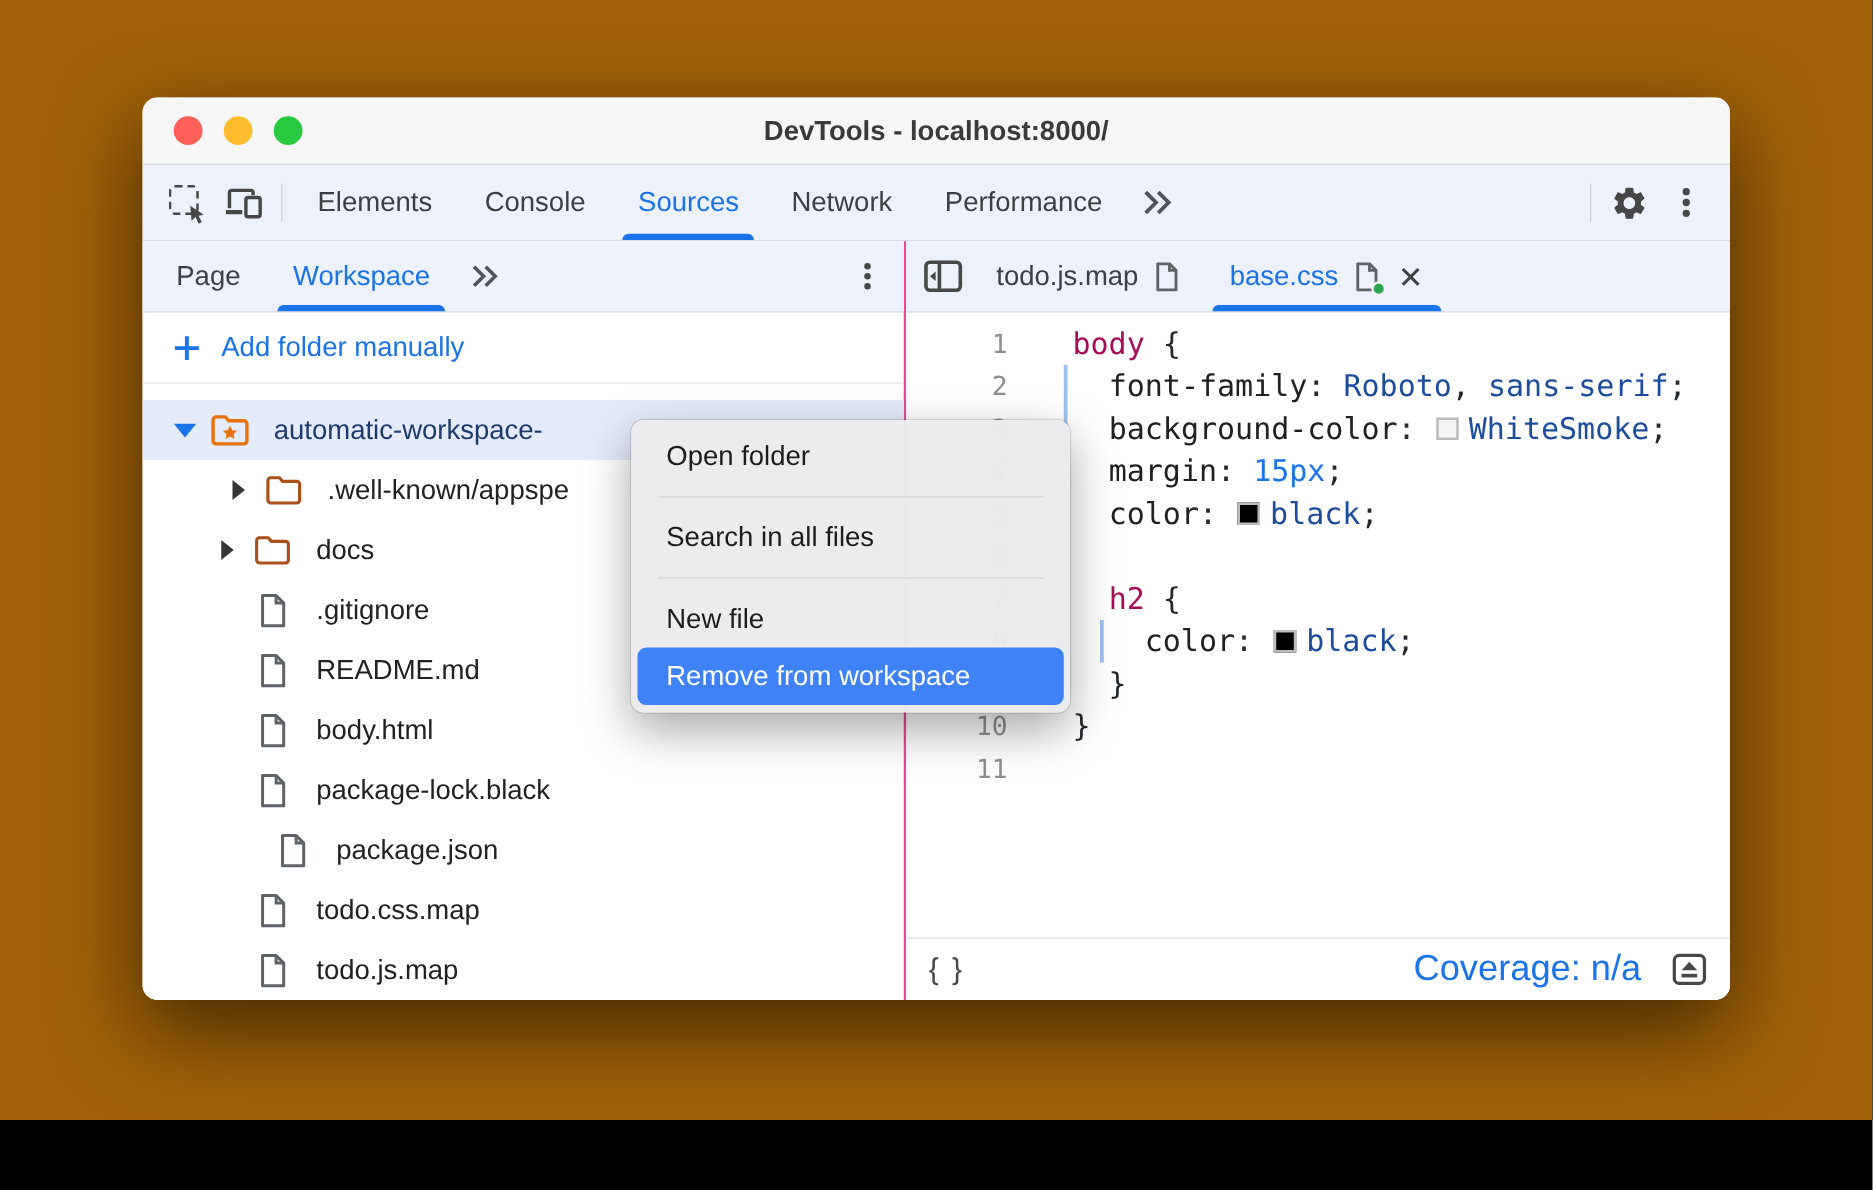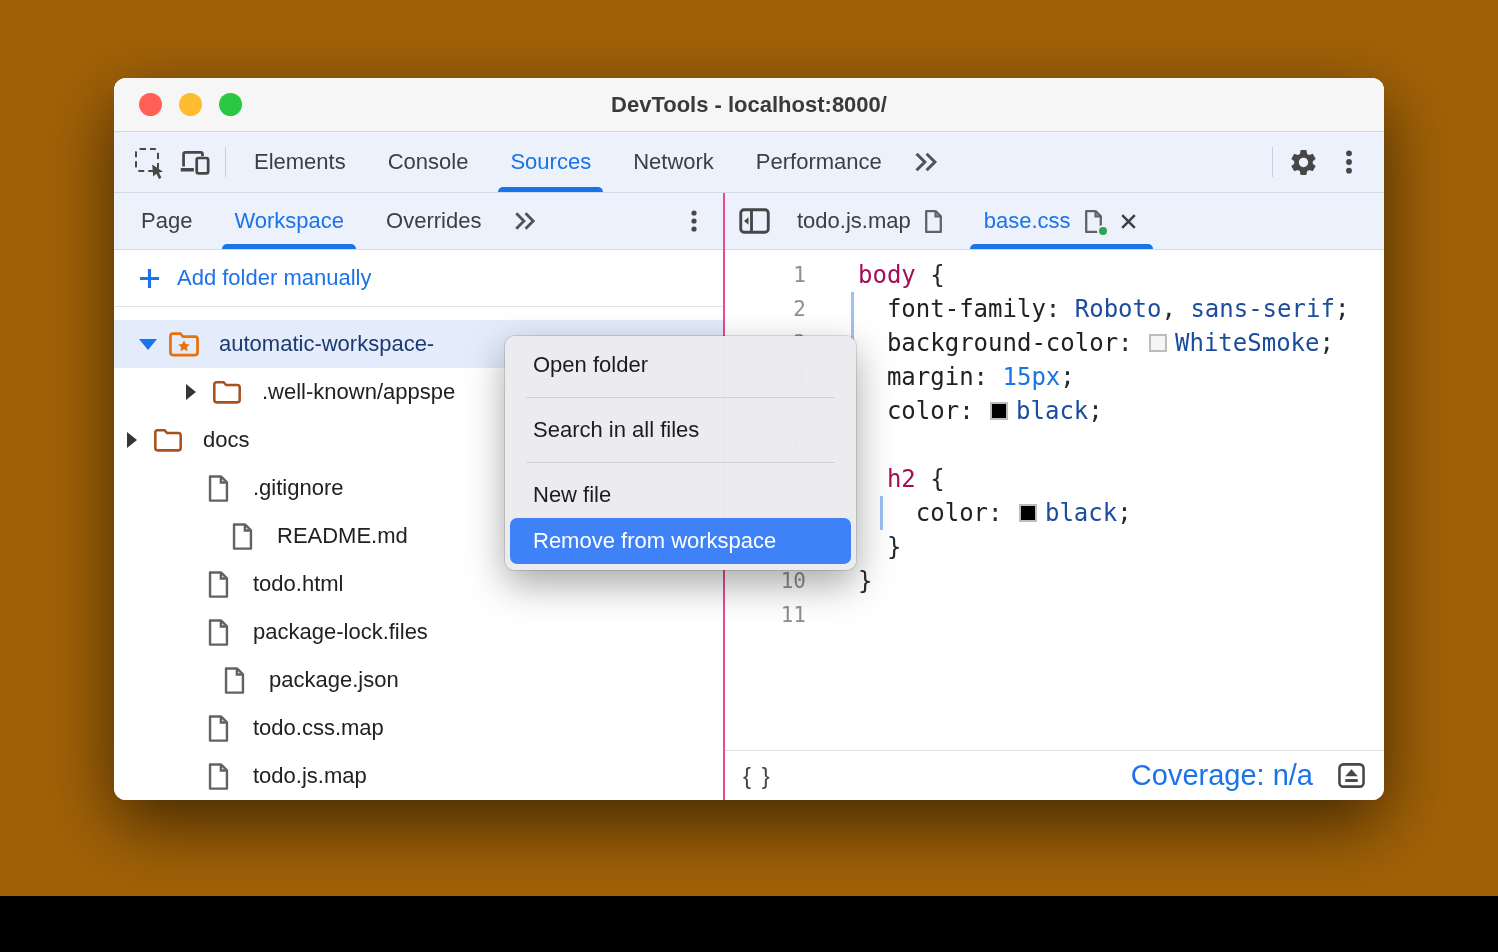--- a/index.html
+++ b/index.html
@@ -161,21 +161,20 @@
       </div>
     </div>
 
     <div class="body-area">
 
       <div class="navigator">
         <div class="nav-tabs">
           <div class="nav-tab-list">
               <div class="tab">Page</div>
               <div class="tab active">Workspace</div>
-              <div class="tab">Overrides</div>
             </div>
           <div class="tbtn">
             <svg width="28" height="24" viewBox="0 0 24 22">
               <path d="M4 4 L11 11 L4 18" fill="none" stroke="#50545a" stroke-width="2.6"></path>
               <path d="M12.5 4 L19.5 11 L12.5 18" fill="none" stroke="#50545a" stroke-width="2.6"></path>
             </svg>
           </div>
           <div class="spacer"></div>
           <div class="tbtn">
             <svg width="24" height="28" viewBox="0 0 24 26">
@@ -208,70 +207,70 @@
               <span class="arr-slot">
                 <span class="arr-right"></span>
               </span>
               <span class="icon-slot">
                 <svg width="30" height="26" viewBox="0 0 26 22">
                   <path d="M2 4.5c0-1.1.9-2 2-2h6l2.2 2.5H22c1.1 0 2 .9 2 2V18c0 1.1-.9 2-2 2H4c-1.1 0-2-.9-2-2V4.5z" fill="none" stroke="#a8511c" stroke-width="2.2"></path>
                 </svg>
               </span>
               <span class="tree-label">.well-known/appspe</span>
             </div>
-            <div class="tree-row" style="">
+            <div class="tree-row" style="padding-left: 50px;">
               <span class="arr-slot">
                 <span class="arr-right"></span>
               </span>
               <span class="icon-slot">
                 <svg width="30" height="26" viewBox="0 0 26 22">
                   <path d="M2 4.5c0-1.1.9-2 2-2h6l2.2 2.5H22c1.1 0 2 .9 2 2V18c0 1.1-.9 2-2 2H4c-1.1 0-2-.9-2-2V4.5z" fill="none" stroke="#a8511c" stroke-width="2.2"></path>
                 </svg>
               </span>
               <span class="tree-label">docs</span>
             </div>
             <div class="tree-row" style="padding-left: 50px;">
               <span class="arr-slot"></span>
               <span class="icon-slot">
                 <svg width="25" height="29" viewBox="0 0 20 24">
                   <path d="M3 2 H12 L17 7 V22 H3 Z" fill="none" stroke="#5f6368" stroke-width="2" stroke-linejoin="round"></path>
                   <path d="M12 2 V7 H17" fill="none" stroke="#5f6368" stroke-width="2"></path>
                 </svg>
               </span>
               <span class="tree-label">.gitignore</span>
             </div>
-            <div class="tree-row" style="padding-left: 74px;">
+            <div class="tree-row" style="padding-left: 50px;">
               <span class="arr-slot"></span>
               <span class="icon-slot">
                 <svg width="25" height="29" viewBox="0 0 20 24">
                   <path d="M3 2 H12 L17 7 V22 H3 Z" fill="none" stroke="#5f6368" stroke-width="2" stroke-linejoin="round"></path>
                   <path d="M12 2 V7 H17" fill="none" stroke="#5f6368" stroke-width="2"></path>
                 </svg>
               </span>
               <span class="tree-label">README.md</span>
             </div>
             <div class="tree-row" style="padding-left: 50px;">
               <span class="arr-slot"></span>
               <span class="icon-slot">
                 <svg width="25" height="29" viewBox="0 0 20 24">
                   <path d="M3 2 H12 L17 7 V22 H3 Z" fill="none" stroke="#5f6368" stroke-width="2" stroke-linejoin="round"></path>
                   <path d="M12 2 V7 H17" fill="none" stroke="#5f6368" stroke-width="2"></path>
                 </svg>
               </span>
-              <span class="tree-label">todo.html</span>
-            </div>
-            <div class="tree-row" style="padding-left: 50px;">
-              <span class="arr-slot"></span>
-              <span class="icon-slot">
-                <svg width="25" height="29" viewBox="0 0 20 24">
-                  <path d="M3 2 H12 L17 7 V22 H3 Z" fill="none" stroke="#5f6368" stroke-width="2" stroke-linejoin="round"></path>
-                  <path d="M12 2 V7 H17" fill="none" stroke="#5f6368" stroke-width="2"></path>
-                </svg>
-              </span>
-              <span class="tree-label">package-lock.files</span>
+              <span class="tree-label">body.html</span>
+            </div>
+            <div class="tree-row" style="padding-left: 50px;">
+              <span class="arr-slot"></span>
+              <span class="icon-slot">
+                <svg width="25" height="29" viewBox="0 0 20 24">
+                  <path d="M3 2 H12 L17 7 V22 H3 Z" fill="none" stroke="#5f6368" stroke-width="2" stroke-linejoin="round"></path>
+                  <path d="M12 2 V7 H17" fill="none" stroke="#5f6368" stroke-width="2"></path>
+                </svg>
+              </span>
+              <span class="tree-label">package-lock.black</span>
             </div>
             <div class="tree-row" style="padding-left: 66px;">
               <span class="arr-slot"></span>
               <span class="icon-slot">
                 <svg width="25" height="29" viewBox="0 0 20 24">
                   <path d="M3 2 H12 L17 7 V22 H3 Z" fill="none" stroke="#5f6368" stroke-width="2" stroke-linejoin="round"></path>
                   <path d="M12 2 V7 H17" fill="none" stroke="#5f6368" stroke-width="2"></path>
                 </svg>
               </span>
               <span class="tree-label">package.json</span>

